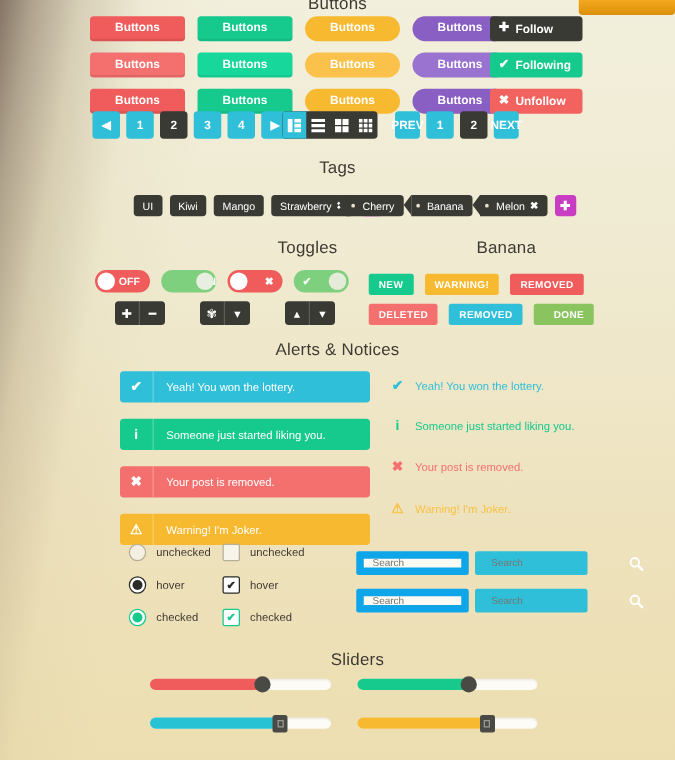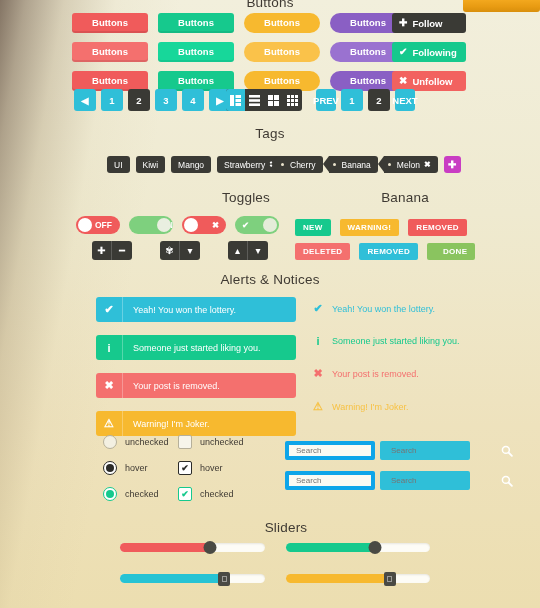--- a/index.html
+++ b/index.html
@@ -189,21 +189,21 @@
           font-size:9px; font-weight:bold; line-height:1; }
   .cbox.hover { border-color:#2b2b28; background:#fff; color:#2b2b28; }
   .cbox.checked { border-color:#16c98d; background:#fff; color:#16c98d; }
 
   
   .searches { position:absolute; top:441px; left:285px; display:flex; flex-direction:column; gap:11px; }
   .searches2 { position:absolute; top:441px; left:380px; display:flex; flex-direction:column; gap:11px; }
   .search {
     width:90px; height:19px; border-radius:2px; background:#fbfaf3;
     display:flex; align-items:center; padding:0 5px 0 7px;
-    border:4px solid #0ea5e9;
+    border:6px solid #0ea5e9;
   }
   .search input {
     border:none; background:transparent; outline:none; flex:1;
     font-size:8px; color:#9a958a; font-family:"Liberation Sans",sans-serif;
   }
   .search.cy { background:#2fbfd8; border-color:#2fbfd8; }
   .search.cy input { color:#eafafd; }
   .sicon { width:12px; height:12px; flex:0 0 12px; }
 
   

